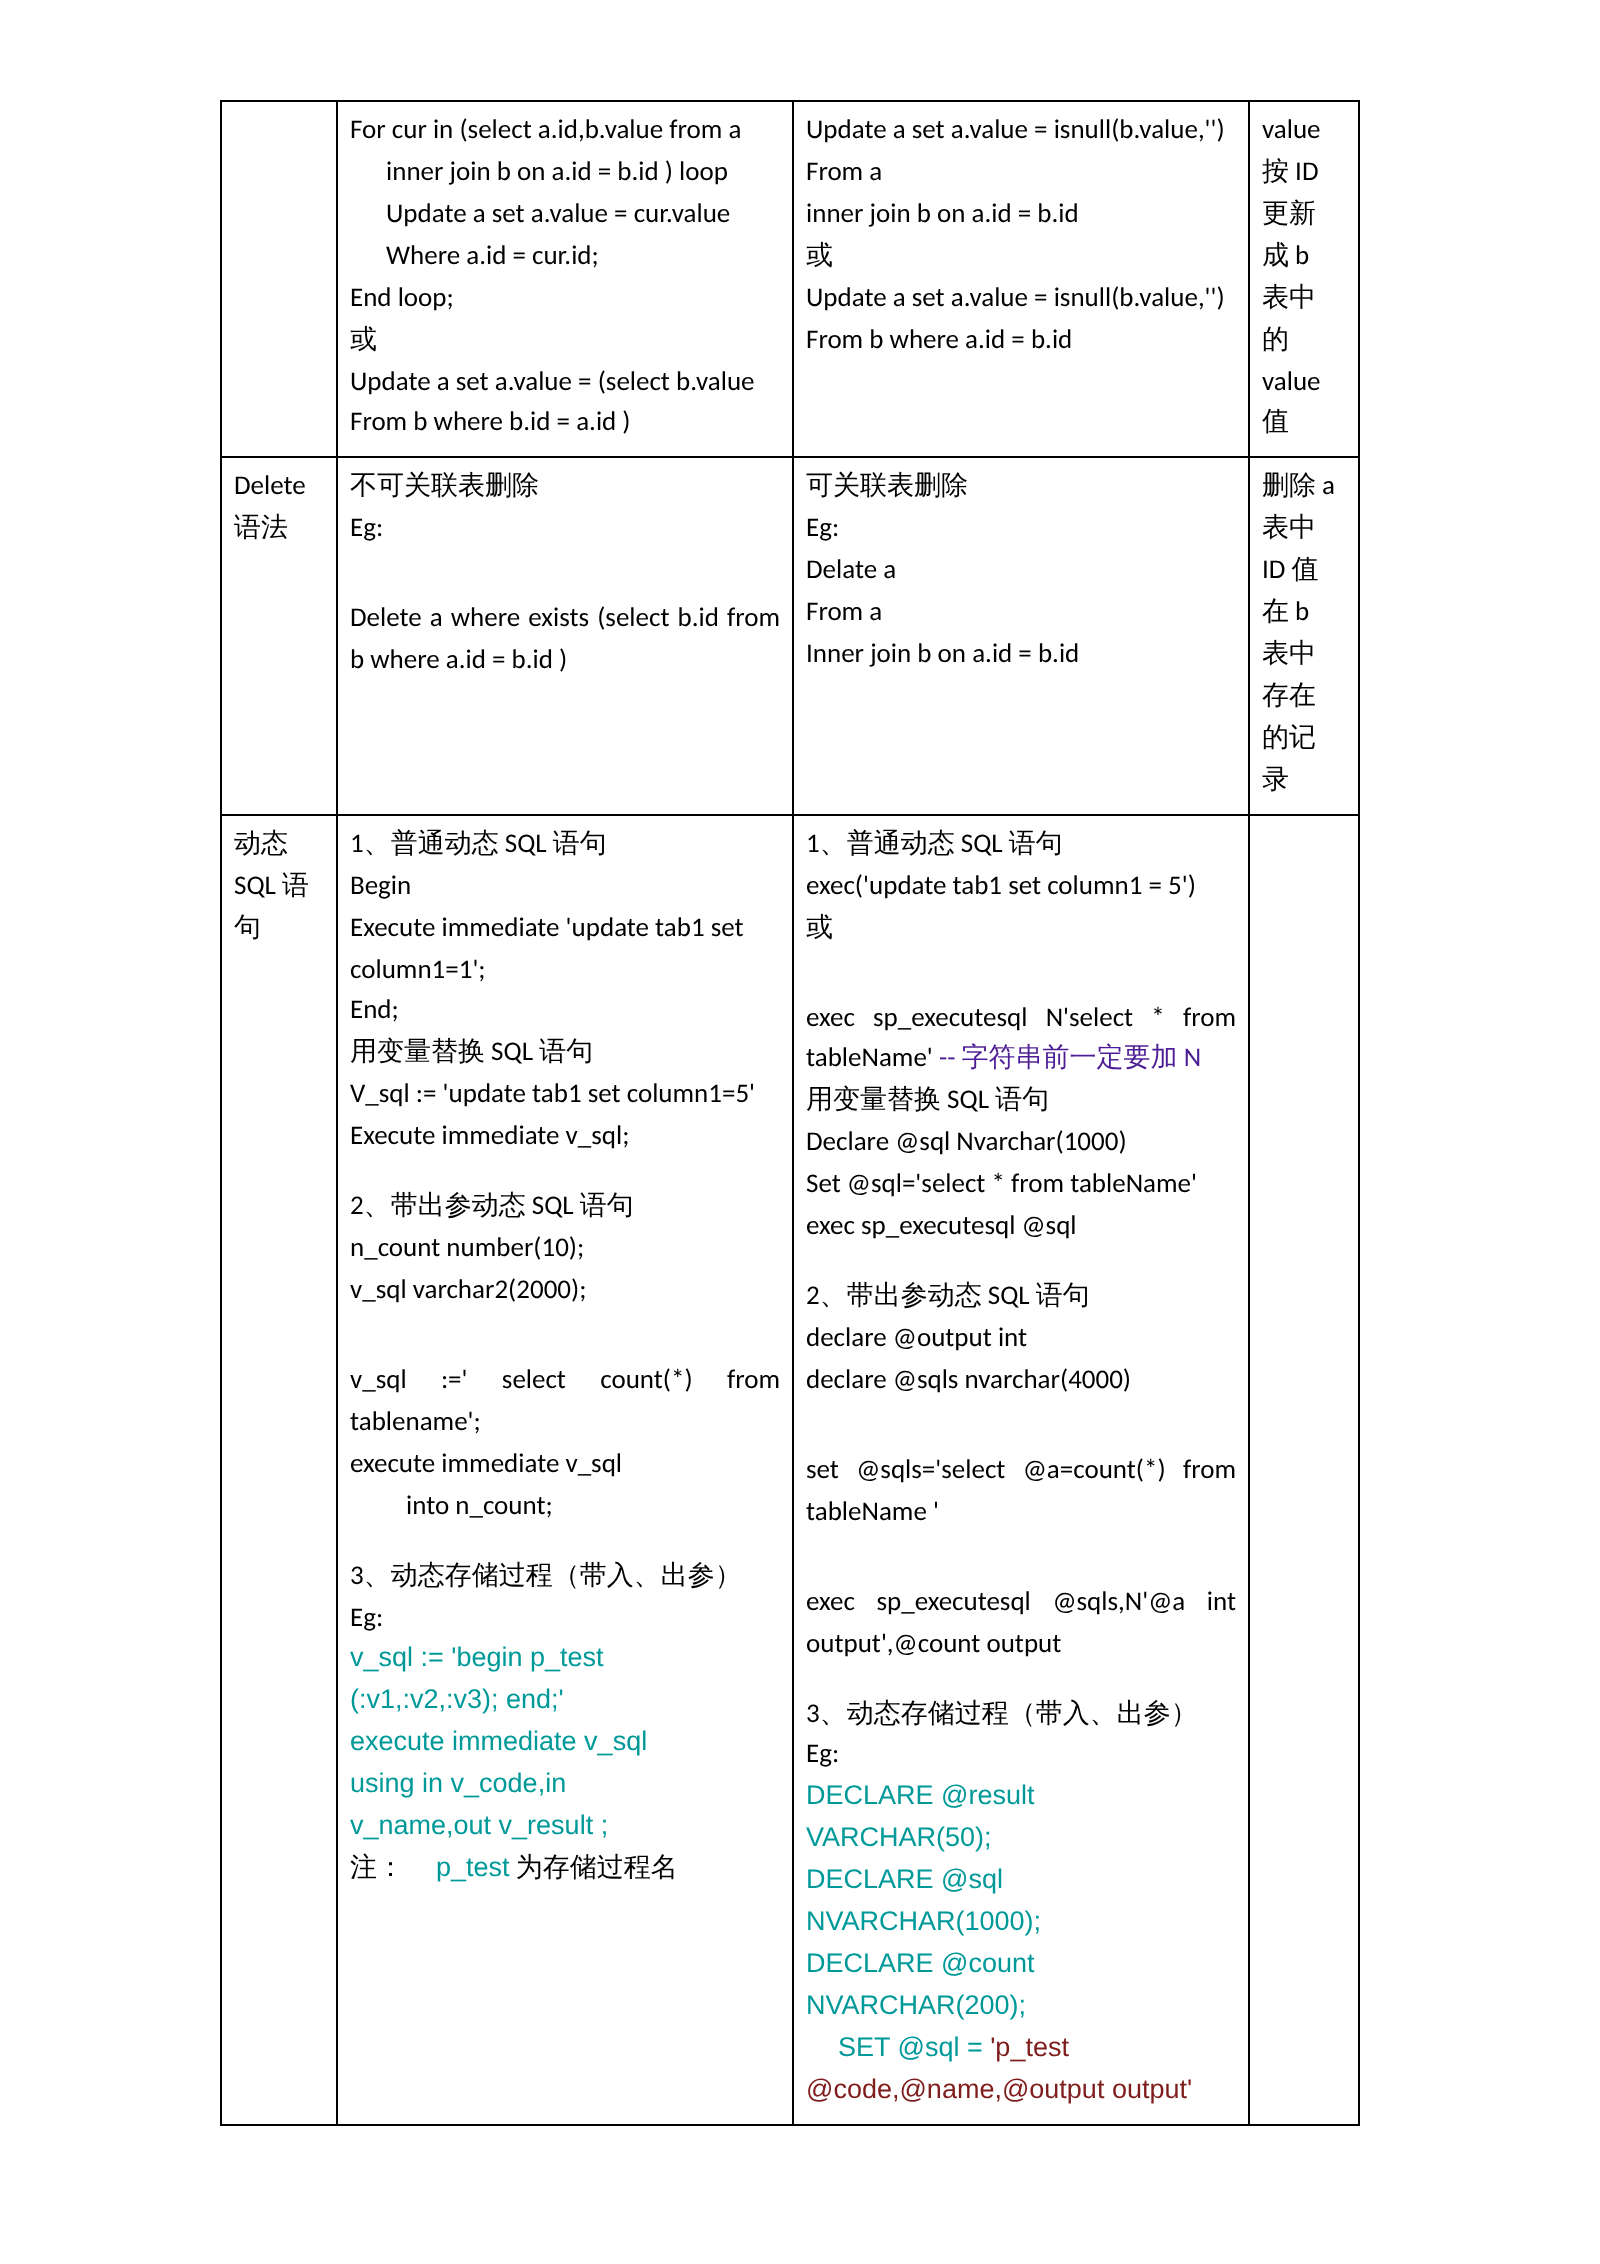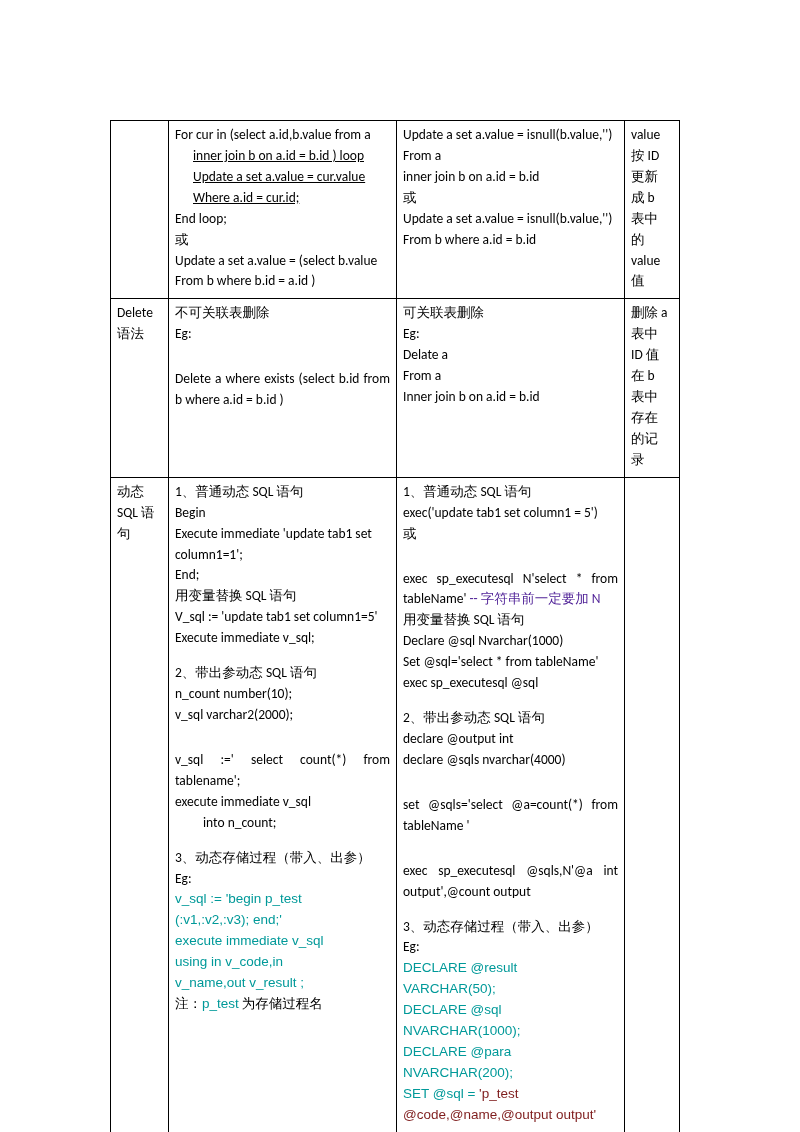--- a/index.html
+++ b/index.html
@@ -8,43 +8,43 @@
     background: #fff;
     font-family: "Calibri", "Microsoft YaHei", sans-serif;
     font-size: 13.5px;
     color: #000;
     line-height: 1.55;
   }
   .page {
     width: 664px;
     height: 1132px;
     box-sizing: border-box;
-    padding: 120px 100px 40px 110px;
+    padding: 50px 100px 40px 110px;
     background: #fff;
   }
   table {
     border-collapse: collapse;
     width: 100%;
     table-layout: fixed;
   }
   td {
     border: 1px solid #000;
     vertical-align: top;
     padding: 4px 6px 6px 6px;
     word-wrap: break-word;
   }
   .col1 { width: 58px; }
   .col2 { width: 228px; }
   .col3 { width: 228px; }
   .col4 { width: 55px; }
   .mono { font-family: Liberation Sans, sans-serif; letter-spacing: 0px; }
-  .green { color: #009999; }
+  .green { color: #009999; margin-left: 16px; }
   .red { color: #7f1d1d; }
   .gray { color: #4c1d95; }
-  .indent { padding-left: 18px; display:block;text-decoration:underline; }
+  .indent { padding-left: 18px; display:block; }
   .indent2 { padding-left: 28px; display:block; }
   p, .line { margin: 0; }
   .spacer { height: 14px; }
   .just { text-align: justify; text-justify: inter-word; margin-top: 24px; }
 </style>
 </head>
 <body>
 
 <div class="page">
   <table>
@@ -163,21 +163,21 @@
             <div class="line ">declare @sqls nvarchar(4000)</div>
             <div class="line just">set @sqls='select @a=count(*) from tableName '</div>
             <div class="line just">exec sp_executesql @sqls,N'@a int output',@count output</div>
             <div class="line spacer">&nbsp;</div>
             <div class="line ">3、动态存储过程（带入、出参）</div>
             <div class="line ">Eg:</div>
             <div class="line mono green">DECLARE @result</div>
             <div class="line mono green">VARCHAR(50);</div>
             <div class="line mono green">DECLARE @sql</div>
             <div class="line mono green">NVARCHAR(1000);</div>
-            <div class="line mono green">DECLARE @para</div>
+            <div class="line mono green">DECLARE @count</div>
             <div class="line mono green">NVARCHAR(200);</div>
             <div class="line mono"><span class="green">SET @sql = </span><span class="red">'p_test</span></div>
             <div class="line mono red">@code,@name,@output output'</div>
           </td>
           <td></td>
         </tr>
       </tbody>
   </table>
 </div>
 

